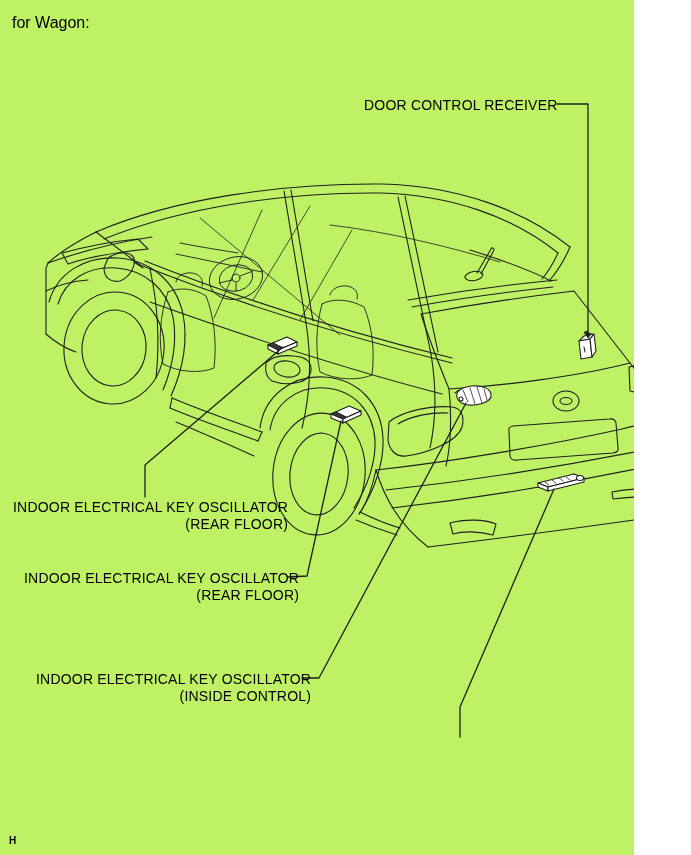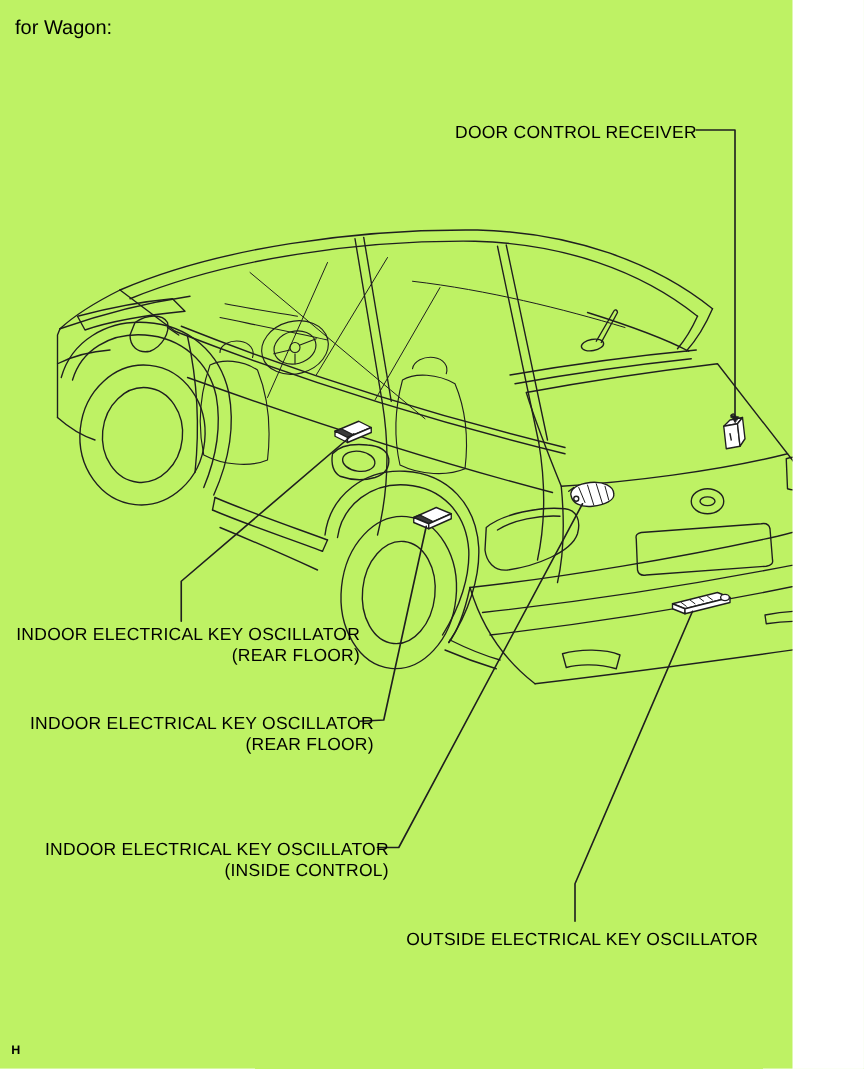--- a/index.html
+++ b/index.html
@@ -229,18 +229,17 @@
     <div>INDOOR ELECTRICAL KEY OSCILLATOR</div>
     <div>(REAR FLOOR)</div>
   </div>
 
   <div class="callout" style="left:36px; top:671px;">
     <div>INDOOR ELECTRICAL KEY OSCILLATOR</div>
     <div>(INSIDE CONTROL)</div>
   </div>
 
   <div class="callout" style="left:325px; top:743px;">
-    <div>OUTSIDE ELECTRICAL KEY OSCILLATOR</div>
   </div>
 
   <div class="page-footer">H</div>
 
 </div>
 
 </body></html>

